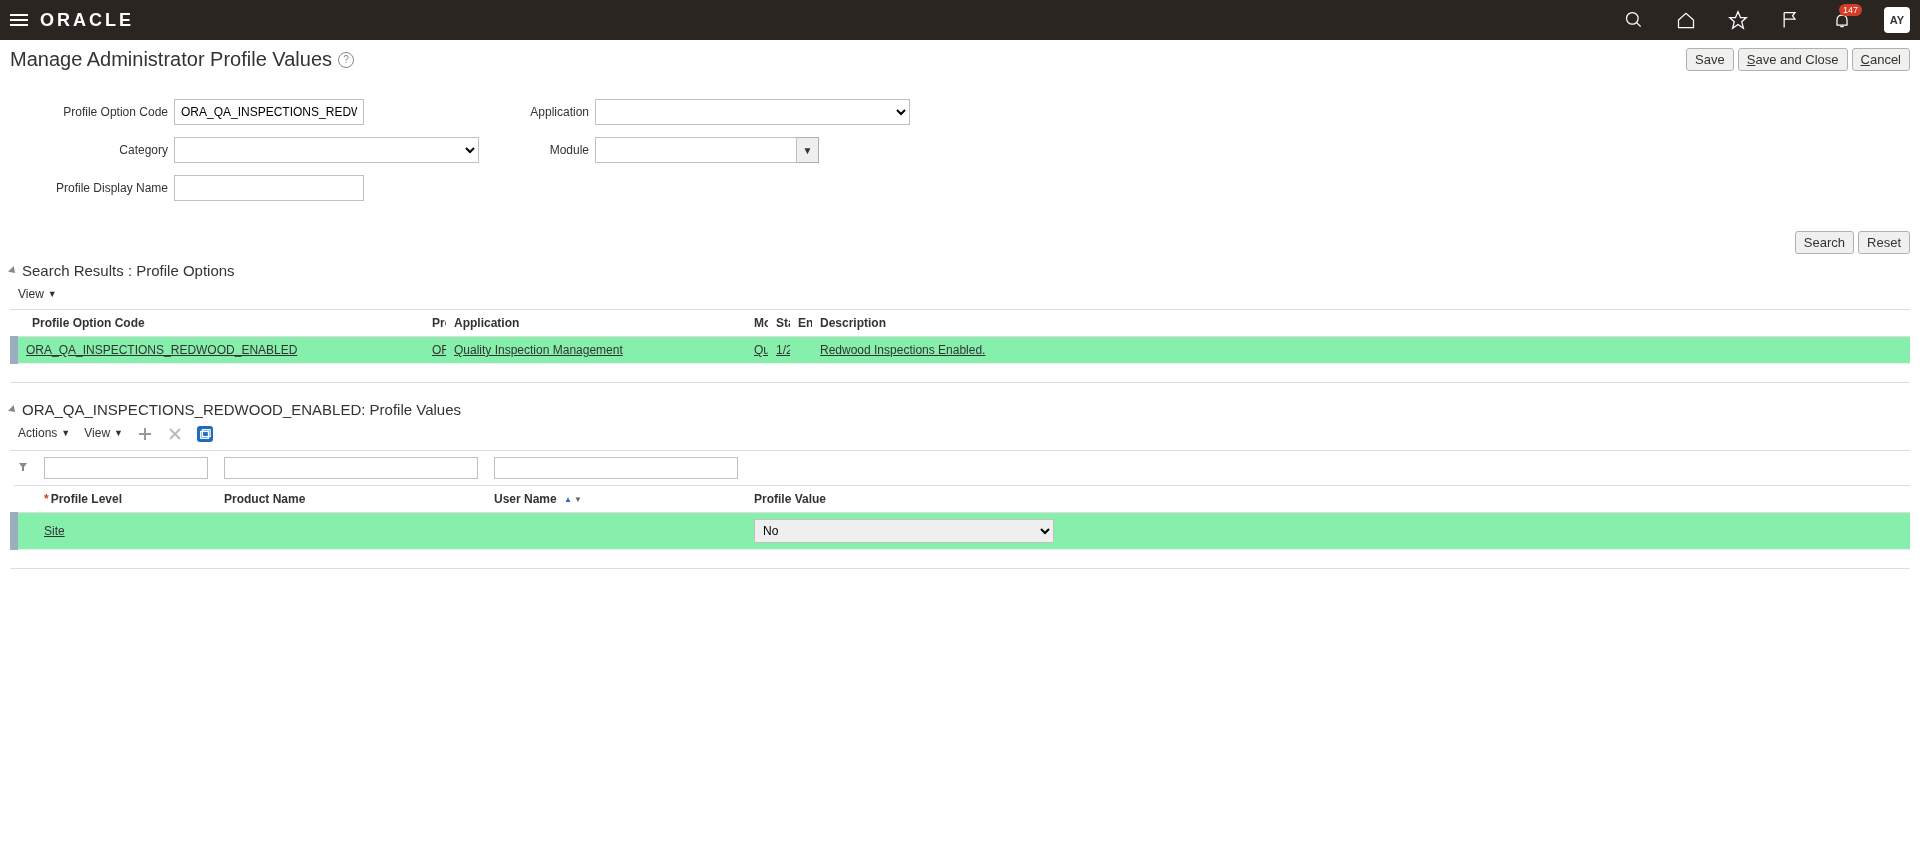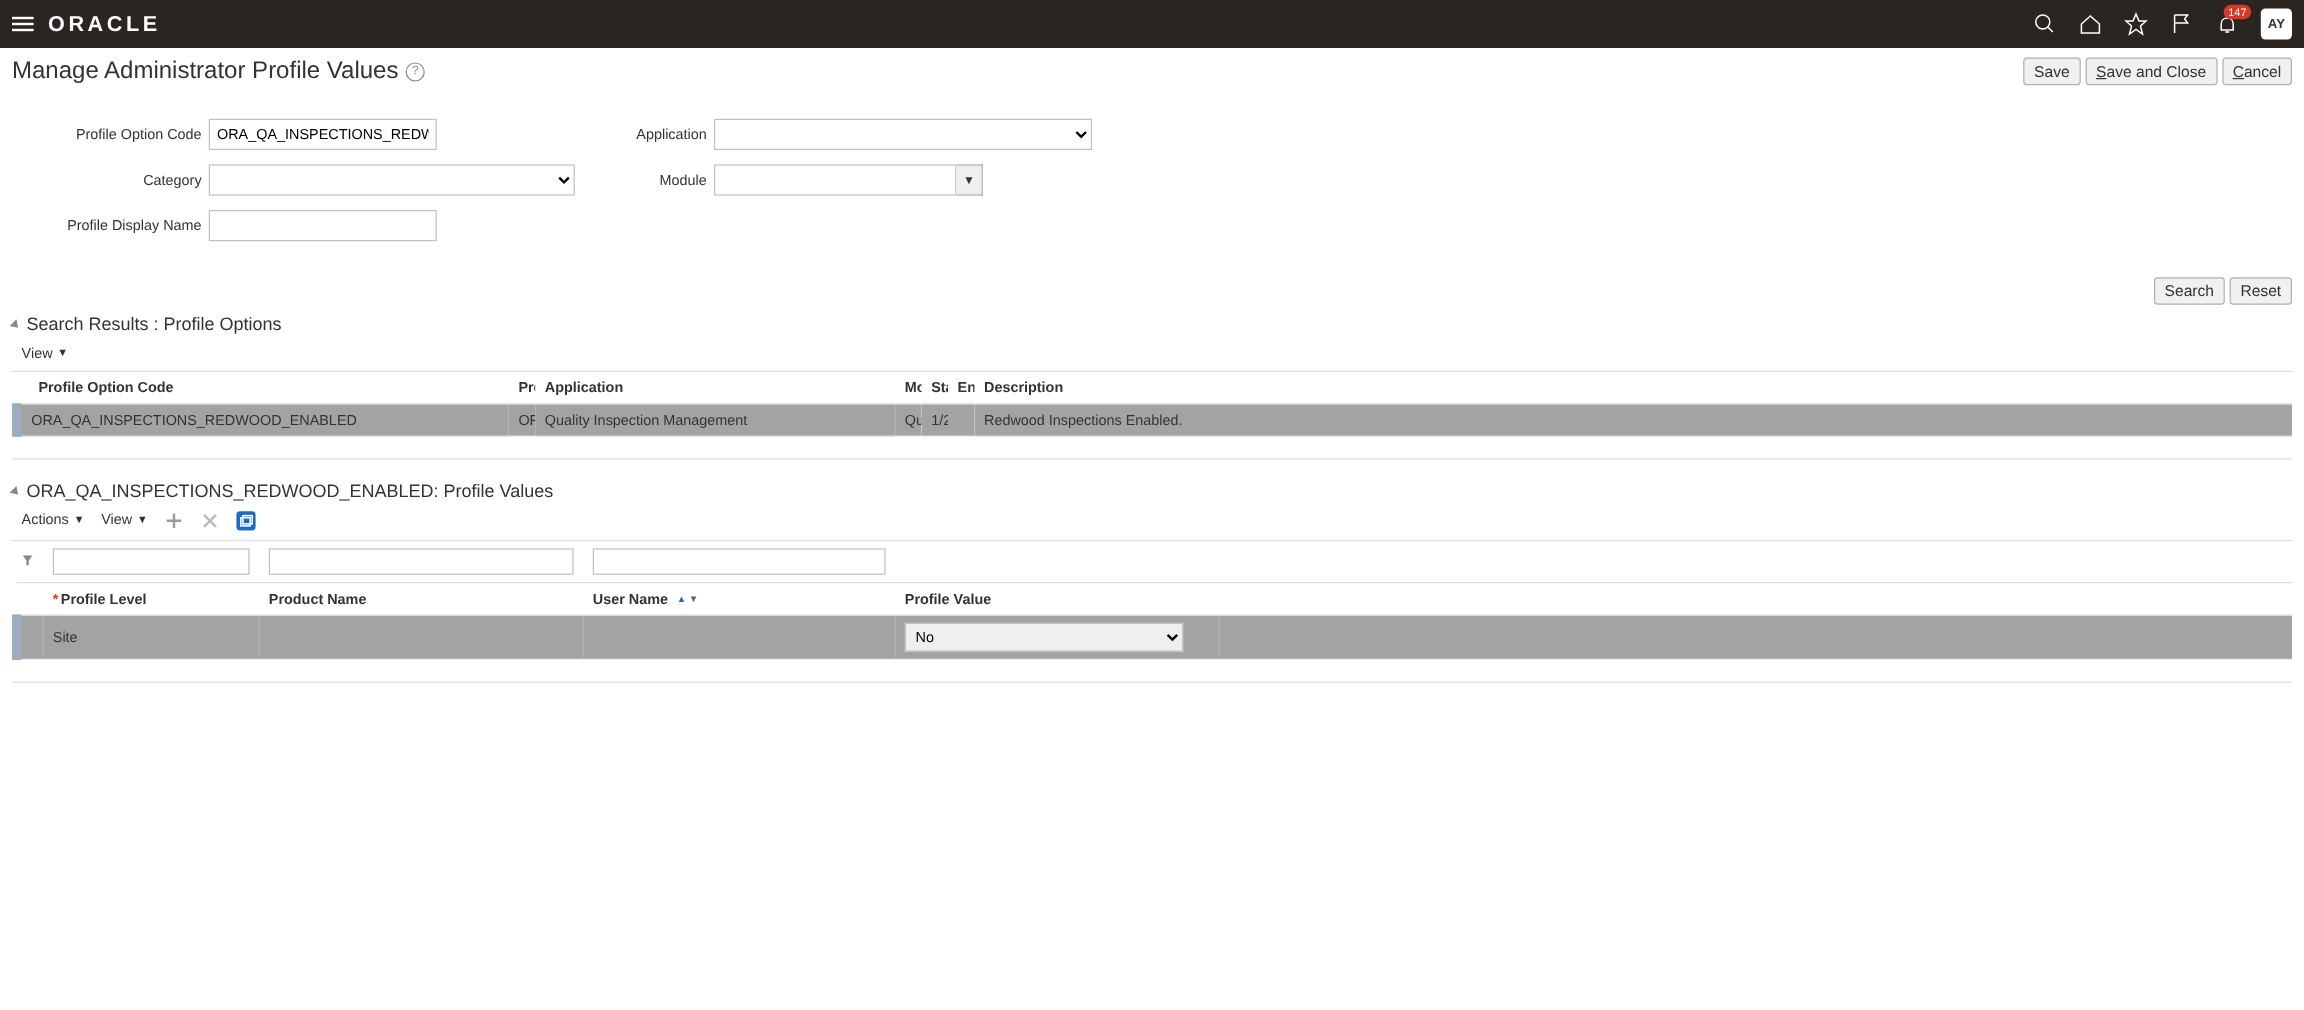--- a/index.html
+++ b/index.html
@@ -4,21 +4,21 @@
 <style>
   * { box-sizing: border-box; margin: 0; padding: 0; }
   body { font-family: Arial, Helvetica, sans-serif; font-size: 13px; color: #333; background: #fff; }
 
   
   .global-header { background: #2b2522; height: 40px; display: flex; align-items: center; justify-content: space-between; padding: 0 10px; }
   .header-left { display: flex; align-items: center; gap: 12px; }
   .hamburger { display: flex; flex-direction: column; gap: 3px; cursor: pointer; }
   .hamburger span { width: 18px; height: 2px; background: #fff; }
   .oracle-logo { color: #fff; font-size: 18px; font-weight: bold; letter-spacing: 3px; font-family: Arial, sans-serif; }
-  .header-right { display: flex; align-items: center; gap: 18px; }
+  .header-right { display: flex; align-items: center; gap: 32px; }
   .header-icon { width: 20px; height: 20px; display: flex; align-items: center; justify-content: center; cursor: pointer; position: relative; }
   .header-icon svg { stroke: #fff; fill: none; stroke-width: 1.5; }
   .badge { position: absolute; top: -6px; right: -10px; background: #d63b25; color: #fff; font-size: 9px; padding: 1px 4px; border-radius: 8px; }
   .avatar { background: #fff; color: #333; width: 26px; height: 26px; border-radius: 4px; display: flex; align-items: center; justify-content: center; font-size: 11px; font-weight: bold; cursor: pointer; }
 
   
   .page { padding: 8px 10px; }
   .page-header-row { display: flex; justify-content: space-between; align-items: flex-start; margin-bottom: 28px; }
   .page-title { font-size: 20px; font-weight: normal; color: #333; display: flex; align-items: center; gap: 6px; }
   .help-icon { width: 16px; height: 16px; border: 1px solid #888; border-radius: 50%; display: inline-flex; align-items: center; justify-content: center; font-size: 10px; color: #888; }
@@ -54,31 +54,31 @@
   .plus-icon svg { stroke: #999; }
   .x-icon svg { stroke: #bbb; }
   .detach-icon { background: #1f6cbf; border-radius: 3px; padding: 2px; }
   .detach-icon svg { stroke: #fff; fill: #fff; }
 
   
   .table-wrap { border-top: 1px solid #ddd; }
   table.data-table { width: 100%; border-collapse: collapse; font-size: 12px; }
   table.data-table th { text-align: left; font-weight: bold; padding: 6px 8px; border-bottom: 1px solid #ddd; vertical-align: middle; color: #333; background: #fff; }
   table.data-table td { padding: 6px 8px; border-bottom: 1px solid #eee; }
-  table.data-table tr.selected td { background: #a3a3a3; }
+  table.data-table tr.selected td { background: #86efac; text-decoration: underline; }
   table.data-table tr.selected td:first-child { border-left: 8px solid #9aaec0; padding-left: 8px; }
   table.data-table td:first-child, table.data-table th:first-child { padding-left: 18px; }
   .narrow-col { width: 22px; overflow: hidden; white-space: nowrap; max-width: 22px; }
 
   .filter-row th { padding: 4px; background: #f6f6f6; }
   .filter-row input { width: 100%; border: 1px solid #c0c0c0; height: 22px; padding: 2px 4px; font-size: 12px; }
   .req-mark { color: #d63b25; margin-right: 2px; }
   .sort-icons { display: inline-flex; gap: 2px; font-size: 8px; color: #666; margin-left: 4px; vertical-align: middle; }
   .pv-tr.selected td { background: #e8f2fb; }
-  .pv-row-select { width: 232px; border: 1px solid #c0c0c0; height: 24px; font-size: 12px; padding: 2px 4px; }
+  .pv-row-select { width: 300px; border: 1px solid #c0c0c0; height: 24px; font-size: 12px; padding: 2px 4px; }
   .sort-up { color: #1f6cbf; }
   hr.sep { border: none; border-top: 1px solid #ddd; margin: 18px 0; }
 </style>
 </head>
 <body>
 
 <div class="global-header">
   <div class="header-left">
     <div class="hamburger">
       <span></span>

